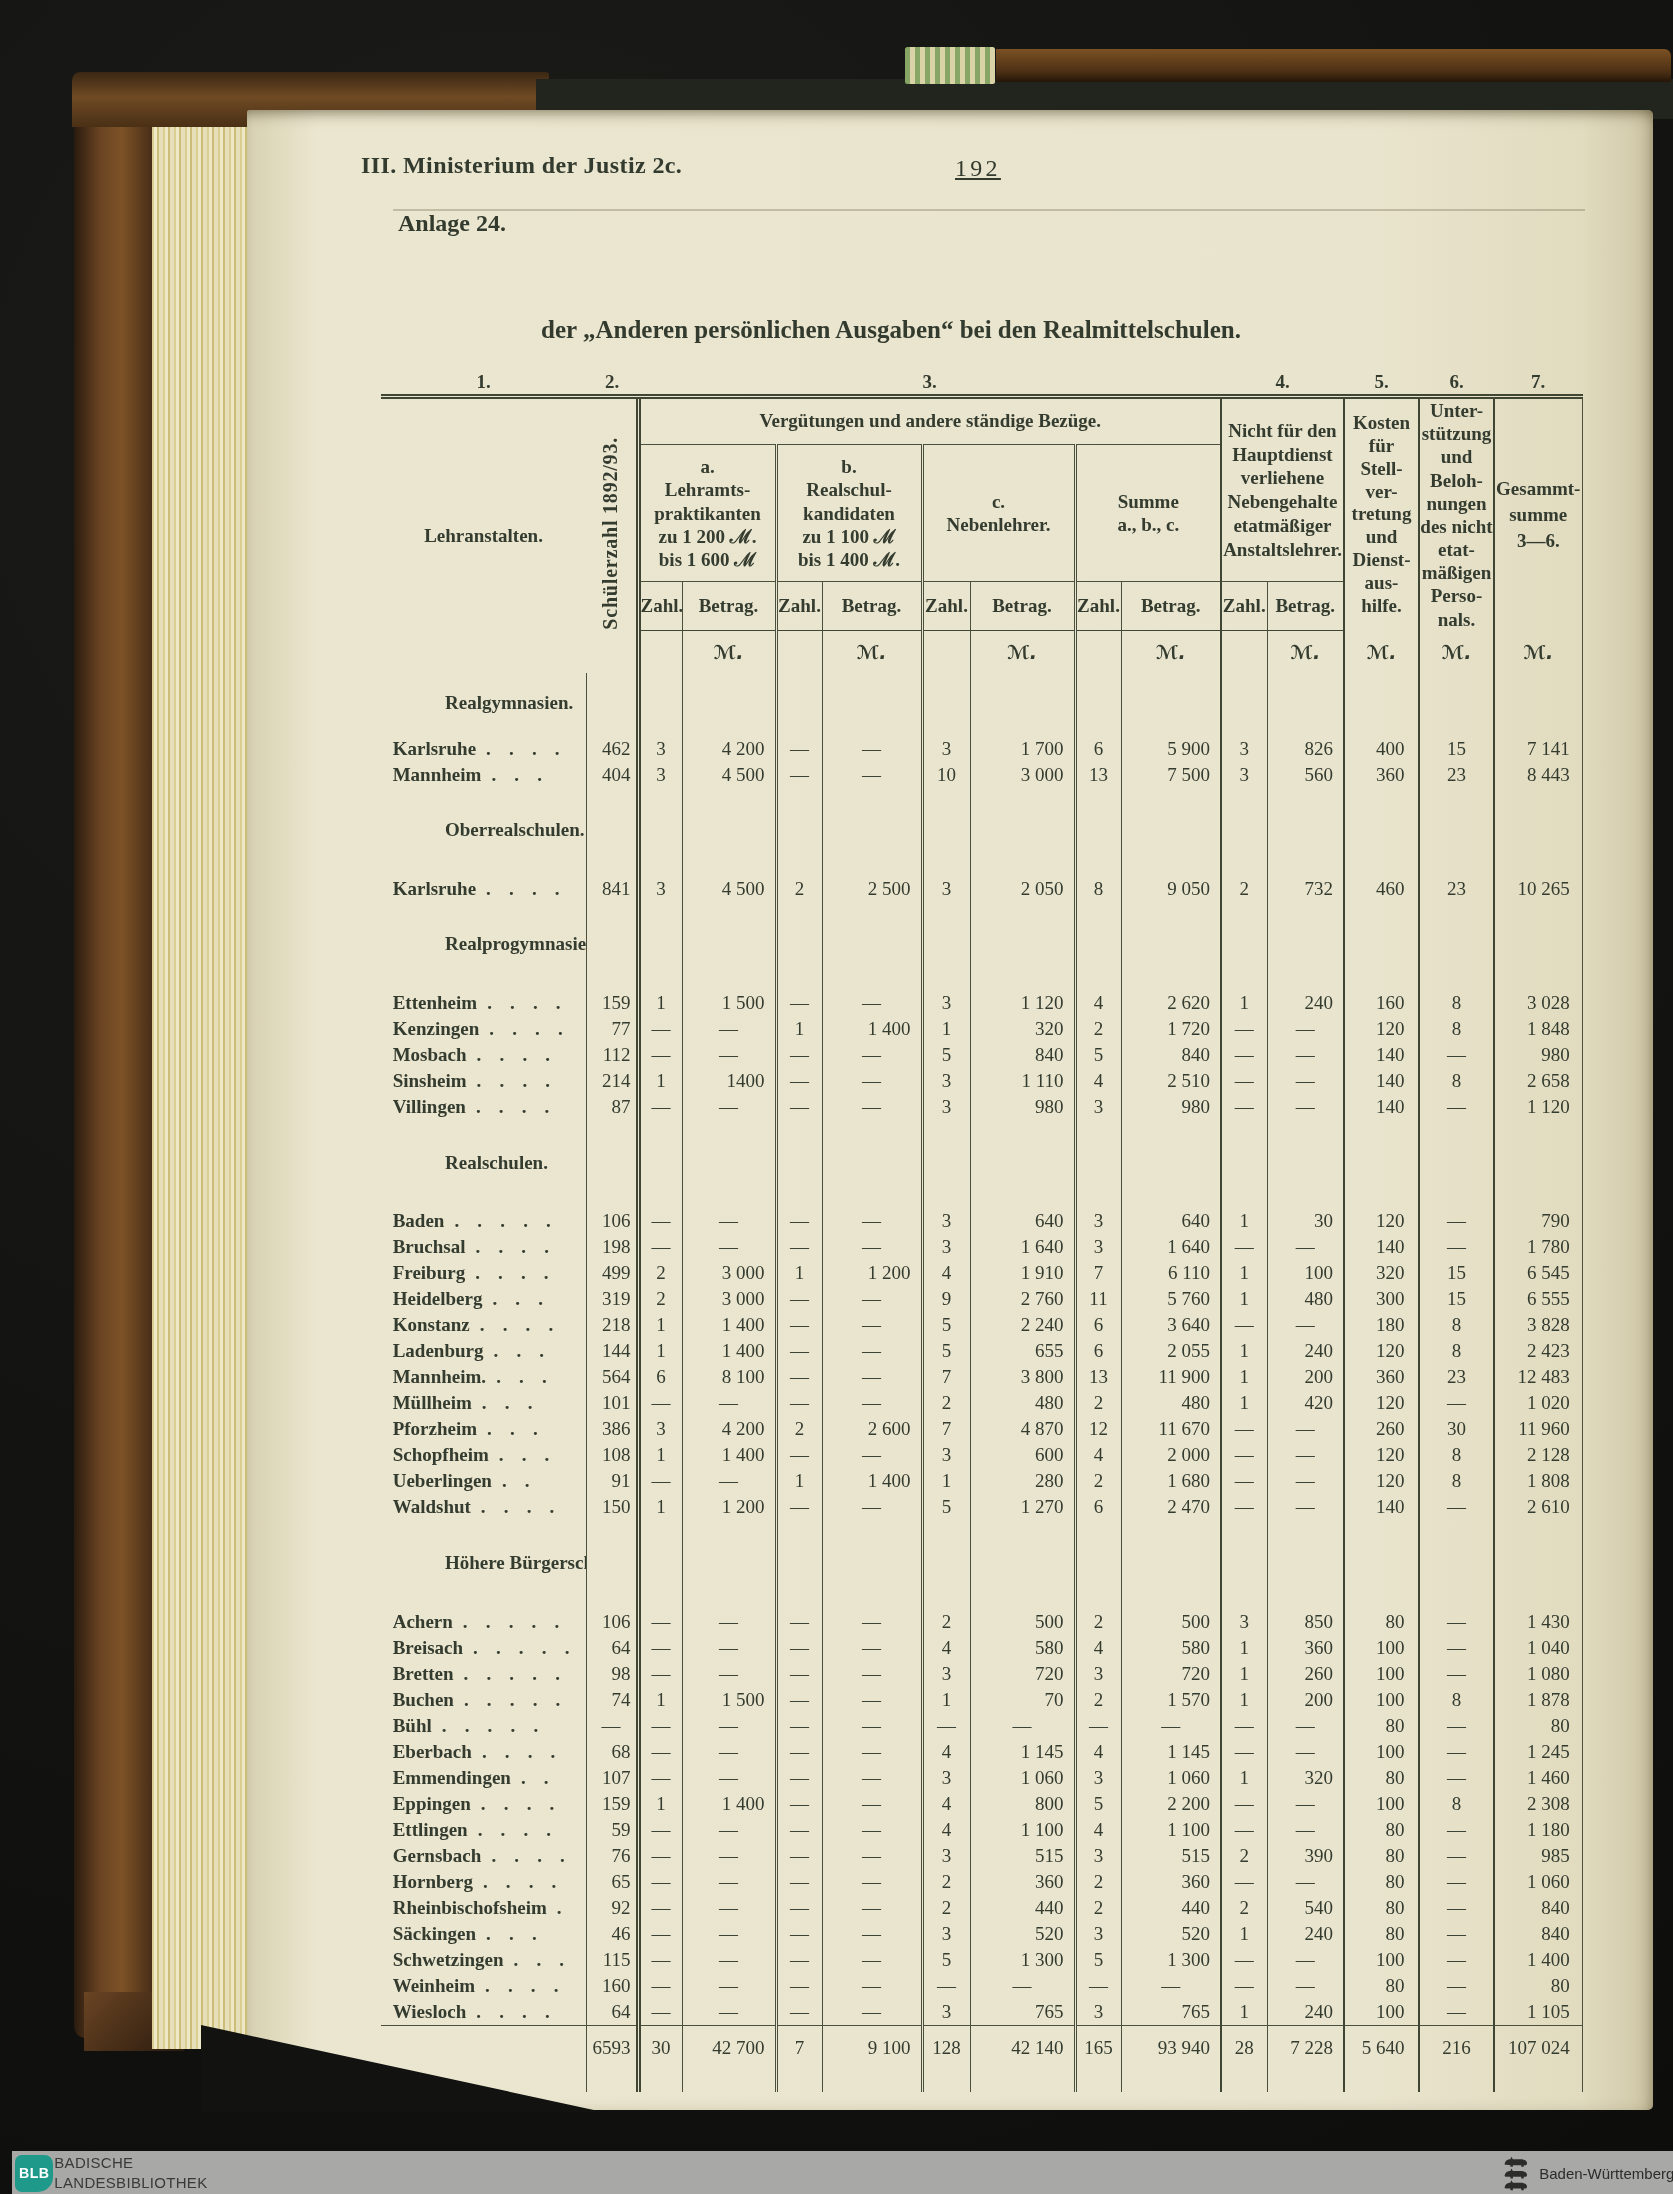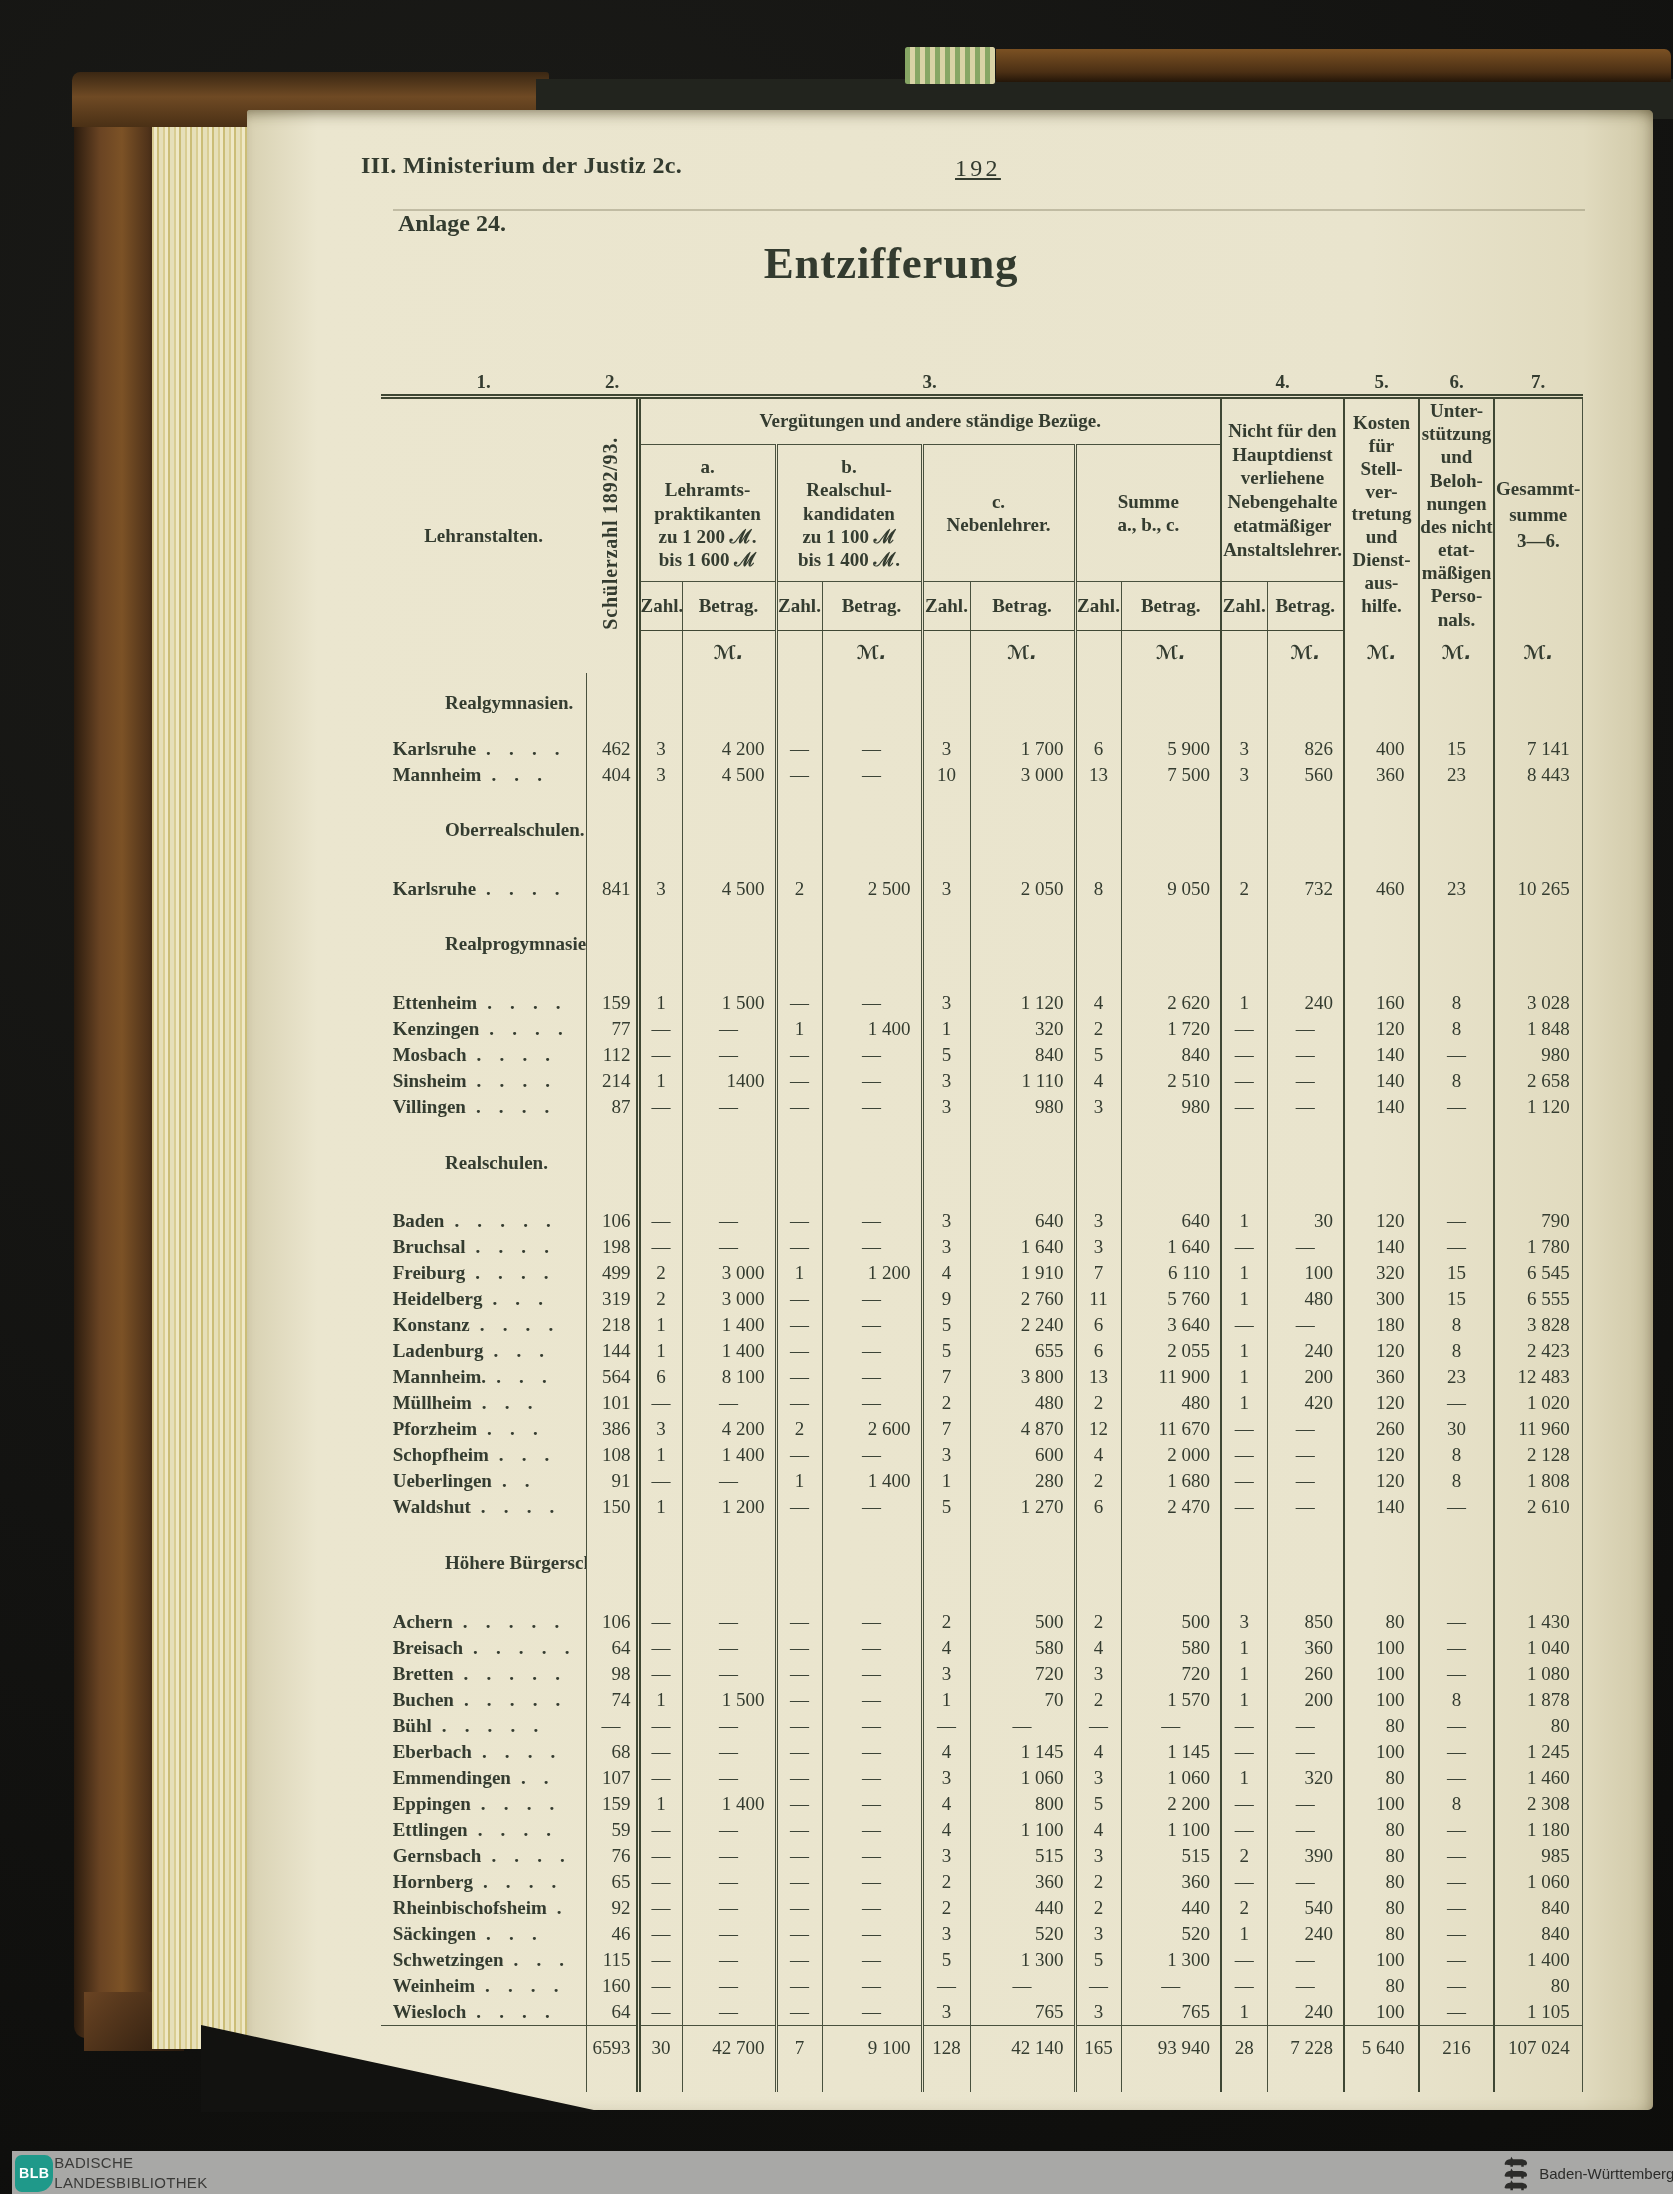--- a/index.html
+++ b/index.html
@@ -102,21 +102,21 @@
   <div class="top-leather"></div>
   <div class="top-board"></div>
   <div class="headband"></div>
   <div class="top-right-edge"></div>
 
   <div class="page">
     <div class="running-head ink">III. Ministerium der Justiz 2c.</div>
     <div class="page-number ink">192</div>
     <div class="faint-rule"></div>
     <div class="annex ink">Anlage 24.</div>
-    <div class="doc-title ink">Entzifferung</div>
+    <div class="doc-subtitle ink">der „Anderen persönlichen Ausgaben“ bei den Realmittelschulen.</div>
 
     <table id="tbl">
       <colgroup>
         <col style="width:205px">
           <col style="width:52px">
         <col style="width:44px">
           <col style="width:94px">
         <col style="width:46px">
           <col style="width:100px">
         <col style="width:48px">

